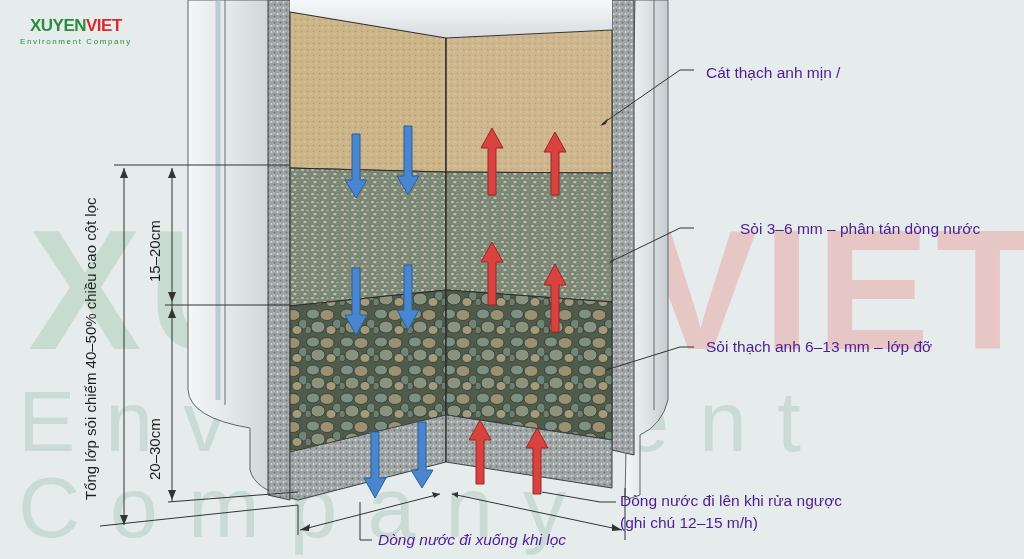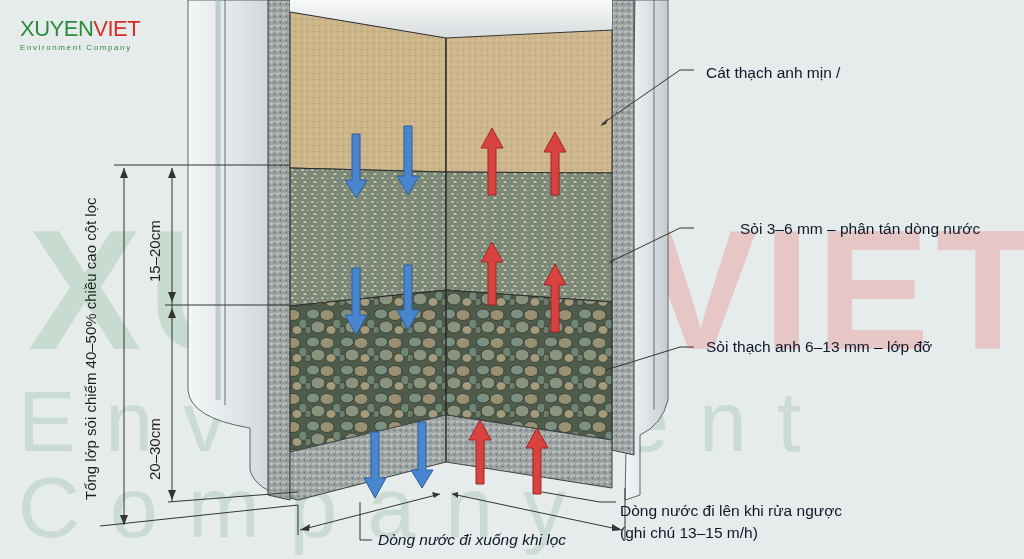--- a/index.html
+++ b/index.html
@@ -3,25 +3,25 @@
 <meta charset="utf-8">
 <style>
   html, body { margin:0; padding:0; }
   body { width:1024px; height:559px; overflow:hidden; background:#e6ecec; position:relative; font-family:"Liberation Sans", sans-serif; }
   .abs { position:absolute; }
   .wm-big { position:absolute; left:28px; top:205px; font-family:"Liberation Sans", sans-serif; font-weight:bold; font-size:170px; letter-spacing:6px; line-height:1; }
   .wm-green { color:rgba(120,175,140,0.28); }
   .wm-red { color:rgba(235,110,110,0.30); }
   .wm-sub { position:absolute; left:18px; top:378px; font-size:86px; letter-spacing:30px; color:rgba(130,175,150,0.28); line-height:1; }
   .logo { position:absolute; left:20px; top:16px; }
-  .logo-main { font-family:"Liberation Sans", sans-serif; font-weight:normal; font-size:22px; letter-spacing:-0.5px; }
+  .logo-main { font-family:"Liberation Sans", sans-serif; font-weight:bold; font-size:17px; letter-spacing:-0.5px;text-align:center; }
   .logo-main .g { color:#2e8b3e; }
   .logo-main .r { color:#d82c2c; }
   .logo-sub { font-size:8px; letter-spacing:1.6px; color:#2e8b3e; margin-top:1px; }
-  .label { position:absolute; font-size:15.5px; color:#0f172a; line-height:22px; white-space:nowrap; }
+  .label { position:absolute; font-size:15.5px; color:#4c1d95; line-height:22px; white-space:nowrap; }
   .vlabel { position:absolute; font-size:15px; color:#1e1e1e; white-space:nowrap; transform-origin:left top; transform:rotate(-90deg); }
 </style>
 </head>
 <body>
 
 <div class="wm-big">
   <span class="wm-green">XUYEN</span><span class="wm-red">VIET</span>
 </div>
 <div class="wm-sub">Environment Company</div>
 
@@ -167,21 +167,21 @@
     <polygon points="452,494 458,492 458,498"></polygon>
   </g>
 </svg>
 
 <div class="label" style="left:706px; top:62px;">
   <div>Cát thạch anh mịn /</div>
 </div>
 <div class="label" style="left:706px; top:218px;margin-left:34px;">Sỏi 3–6 mm – phân tán dòng nước</div>
 <div class="label" style="left:706px; top:336px;">Sỏi thạch anh 6–13 mm – lớp đỡ</div>
 
-<div class="label" style="left:620px; top:490px;margin-top:10px;">
+<div class="label" style="left:620px; top:490px;">
   <div>Dòng nước đi lên khi rửa ngược</div>
-  <div>(ghi chú 13–15 m/h)</div>
+  <div>(ghi chú 12–15 m/h)</div>
 </div>
 <div class="label" style="left:378px; top:529px;font-style:italic;">Dòng nước đi xuống khi lọc</div>
 
 <div class="vlabel" style="left:82px; top:500px;">Tổng lớp sỏi chiếm 40–50% chiều cao cột lọc</div>
 <div class="vlabel" style="left:146px; top:282px;">15–20cm</div>
 <div class="vlabel" style="left:146px; top:480px;">20–30cm</div>
 
 </body></html>

